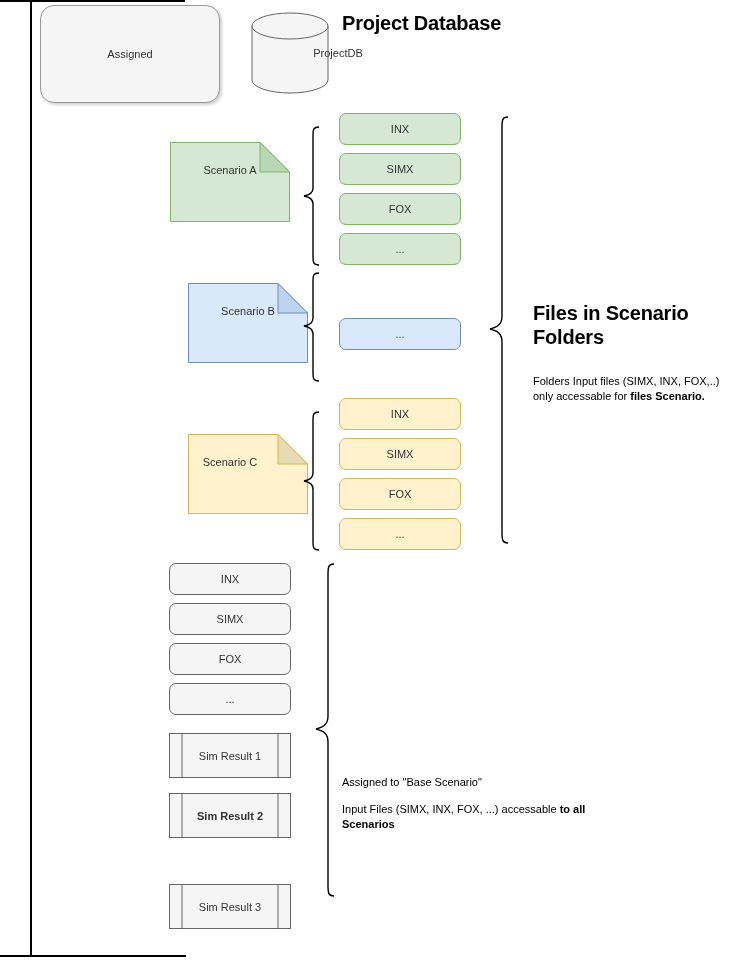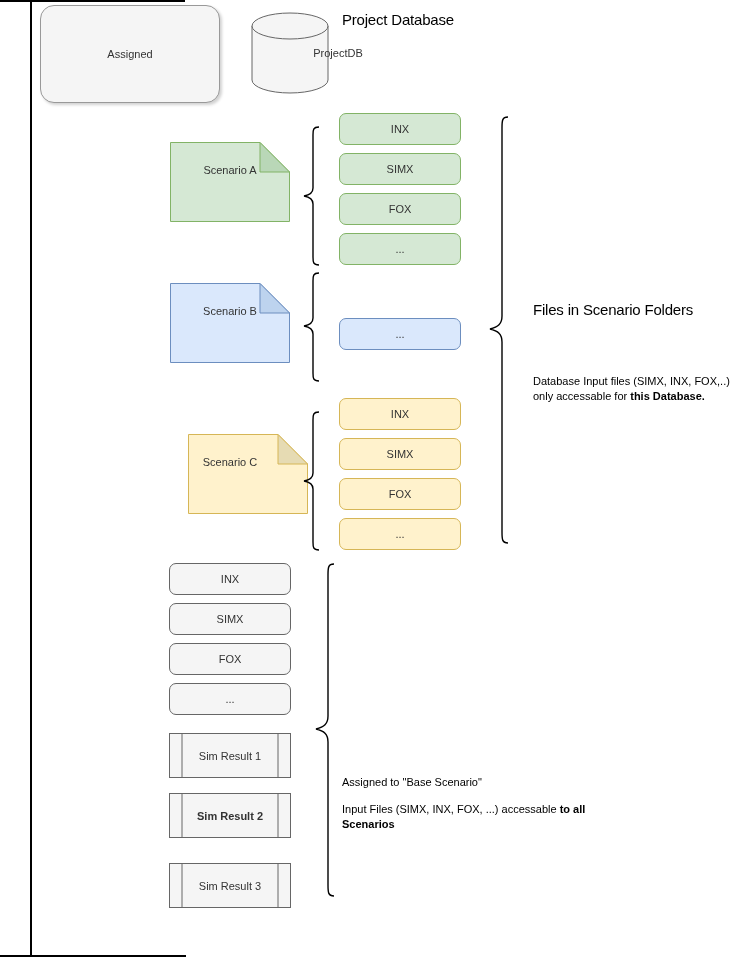--- a/index.html
+++ b/index.html
@@ -32,21 +32,21 @@
   
   .cyl{left:251px;top:12px;width:78px;height:82px;}
   .cyl svg{display:block;}
   .cyl-label{
     position:absolute;left:0;top:0;width:78px;height:82px;
     display:flex;align-items:center;justify-content:center;
     font-size:11px;color:#333;padding-left:48px;
   }
 
   
-  .h-title{font-size:15px;font-weight:normal;line-height:1.22;letter-spacing:-.2px;}
+  .h-title{font-size:20px;font-weight:bold;line-height:1.22;letter-spacing:-.2px;}
   .h-body{font-size:11px;line-height:1.35;color:#000;}
   .h-body b{font-weight:bold;}
 
   
   .note{width:120px;height:80px;}
   .note svg{display:block;}
   .note-label{
     position:absolute;left:0;top:0;width:120px;height:56px;
     display:flex;align-items:center;justify-content:center;
     font-size:11px;color:#333;text-align:right;
@@ -117,21 +117,21 @@
   <div class="abs chip green" style="left:339px;top:153px;">
     <span>SIMX</span>
     </div>
   <div class="abs chip green" style="left:339px;top:193px;">
     <span>FOX</span>
     </div>
   <div class="abs chip green" style="left:339px;top:233px;">
     <span>...</span>
     </div>
 
-  <div class="abs note" style="left:170px;top:283px;">
+  <div class="abs note" style="left:188px;top:283px;">
     <svg width="120" height="80" viewBox="0 0 120 80">
       <path d="M0.5,0.5 L90,0.5 L119.5,30 L119.5,79.5 L0.5,79.5 Z" fill="#dae8fc" stroke="#6c8ebf" stroke-width="1"></path>
       <path d="M90,0.5 L119.5,30 L90,30 Z" fill="#bdd3ee" stroke="#6c8ebf" stroke-width="1"></path>
     </svg>
     <div class="note-label">Scenario B</div>
   </div>
 
   <div class="abs brace" style="left:300px;top:272px;">
     <svg width="22" height="110" viewBox="0 0 22 110">
       <path d="M19,1 C13,1 13,4 13,9 L13,46 C13,51 10,53 4,54 C10,55 13,57 13,62 L13,101 C13,106 13,109 19,109" fill="none" stroke="#000" stroke-width="1.4"></path>
@@ -170,21 +170,21 @@
     </div>
 
   <div class="abs brace" style="left:486px;top:116px;">
     <svg width="26" height="428" viewBox="0 0 26 428">
       <path d="M22,1 C16,1 16,5 16,12 L16,200 C16,208 12,211 4,213 C12,215 16,218 16,226 L16,416 C16,423 16,427 22,427" fill="none" stroke="#000" stroke-width="1.4"></path>
     </svg>
   </div>
 
   <div class="abs h-title" style="left:533px;top:301px;width:210px;">Files in Scenario Folders</div>
   <div class="abs h-body" style="left:533px;top:374px;width:206px;">
-    <span>Database Input files (SIMX, INX, FOX,..) only accessable for </span><b>this Database.</b>
+    <span>Folders Input files (SIMX, INX, FOX,..) only accessable for </span><b>files Scenario.</b>
   </div>
 
   <div class="abs chip gray" style="left:169px;top:563px;">
     <span>INX</span>
     </div>
   <div class="abs chip gray" style="left:169px;top:603px;">
     <span>SIMX</span>
     </div>
   <div class="abs chip gray" style="left:169px;top:643px;">
     <span>FOX</span>
@@ -204,21 +204,21 @@
 
   <div class="abs pproc" style="left:169px;top:793px;font-weight:bold;">
     <svg width="122" height="45" viewBox="0 0 122 45">
       <rect x="0.5" y="0.5" width="121" height="44" fill="#f5f5f5" stroke="#666" stroke-width="1"></rect>
       <line x1="13" y1="0.5" x2="13" y2="44.5" stroke="#666" stroke-width="1"></line>
       <line x1="109" y1="0.5" x2="109" y2="44.5" stroke="#666" stroke-width="1"></line>
     </svg>
     <div class="pproc-label">Sim Result 2</div>
   </div>
 
-  <div class="abs pproc" style="left:169px;top:863px;border-radius:20px;">
+  <div class="abs pproc" style="left:169px;top:884px;border-radius:20px;">
     <svg width="122" height="45" viewBox="0 0 122 45">
       <rect x="0.5" y="0.5" width="121" height="44" fill="#f5f5f5" stroke="#666" stroke-width="1"></rect>
       <line x1="13" y1="0.5" x2="13" y2="44.5" stroke="#666" stroke-width="1"></line>
       <line x1="109" y1="0.5" x2="109" y2="44.5" stroke="#666" stroke-width="1"></line>
     </svg>
     <div class="pproc-label">Sim Result 3</div>
   </div>
 
   <div class="abs brace" style="left:312px;top:563px;">
     <svg width="26" height="334" viewBox="0 0 26 334">

